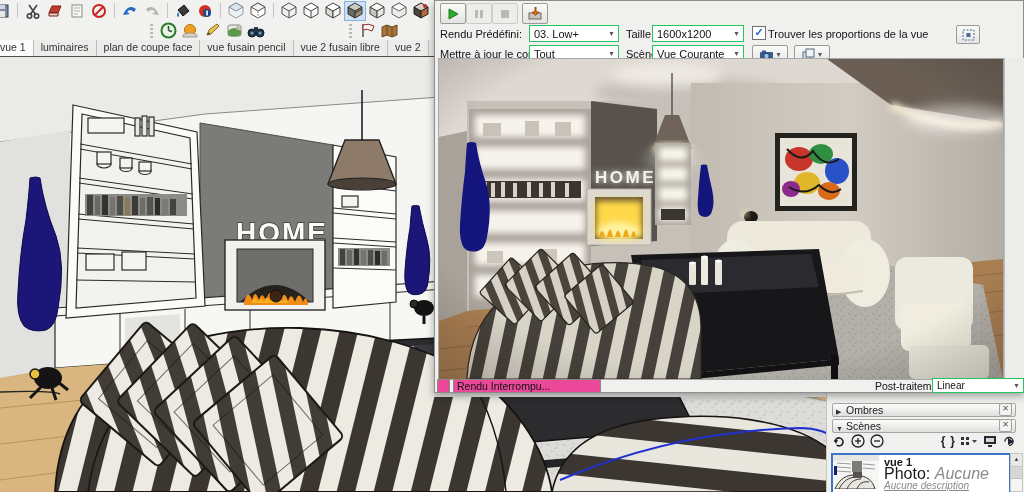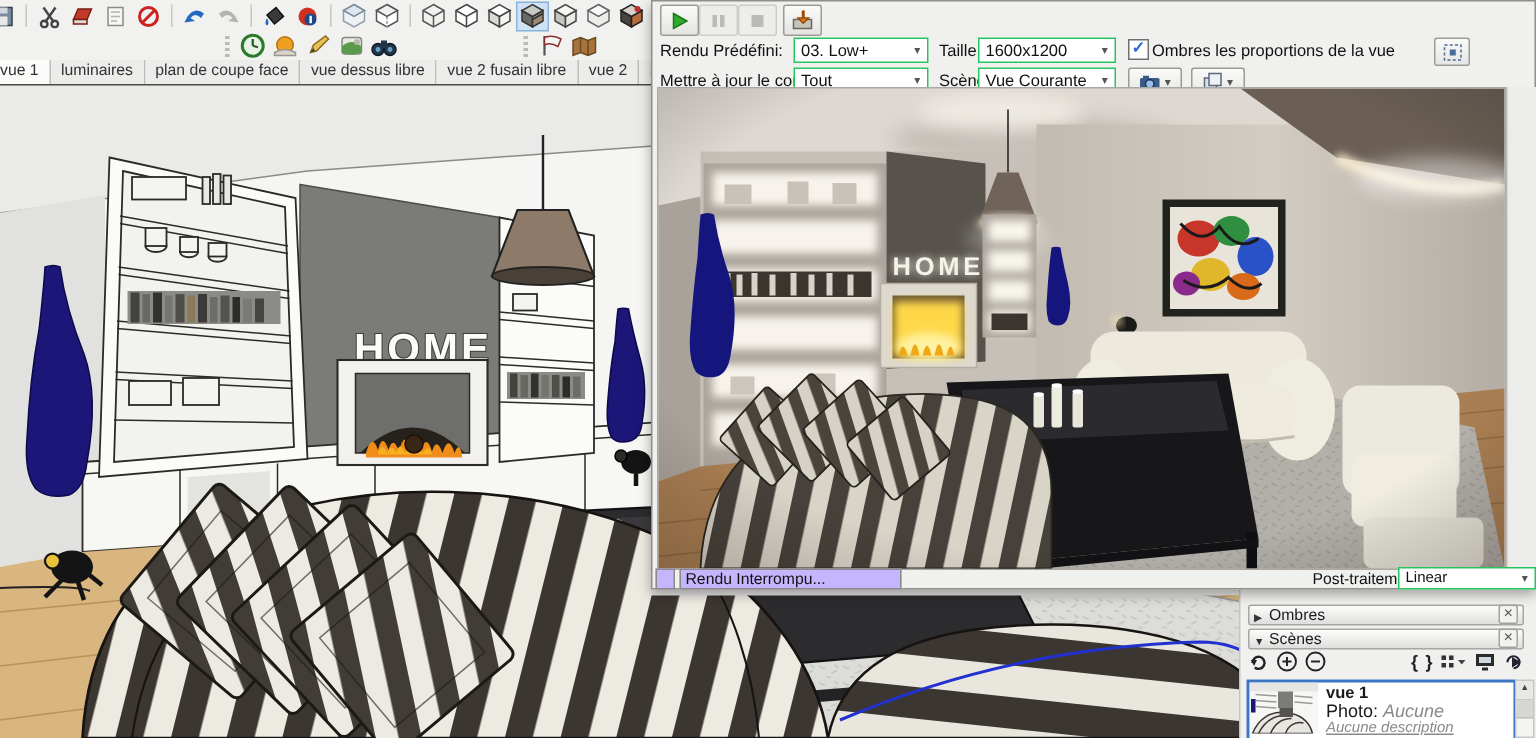--- a/index.html
+++ b/index.html
@@ -37,21 +37,21 @@
   .phdr .ttl{flex:1;}
   .xbtn{width:11px;height:11px;border:1px solid #a2a2a0;background:#f2f2f0;font-size:8px;line-height:9px;
         text-align:center;color:#555;border-radius:2px;}
   #scn-tools{position:absolute;left:5px;top:40px;width:184px;height:16px;display:flex;align-items:center;gap:5px;}
   #scn-tools .si{display:flex;align-items:center;justify-content:center;height:15px;}
   .brace{font-size:12px;font-weight:bold;color:#222;}
   #scn-item{position:absolute;left:4px;top:60px;width:176px;height:38px;border:2px solid #3a76c4;
             background:#fff;display:flex;overflow:hidden;}
   #scn-item .txt{padding:1px 0 0 5px;line-height:12px;}
   #scn-item .t1{font-weight:bold;font-size:11px;}
-  #scn-item .t2{font-size:12px;}
+  #scn-item .t2{font-size:16px;}
   #scn-item .t2 i{color:#8a8a88;}
   #scn-item .t3{font-size:10px;font-style:italic;color:#8a8a88;text-decoration:underline;}
   #scn-scroll{position:absolute;left:183px;top:60px;width:13px;height:39px;background:#f4f4f2;border:1px solid #c6c6c4;box-sizing:border-box;}
   #scn-scroll .up{height:12px;border-bottom:1px solid #c6c6c4;text-align:center;font-size:6px;line-height:11px;color:#444;background:#e8e8e6;}
   #scn-scroll .th{height:11px;background:#d6d6d4;border-bottom:1px solid #c0c0be;}
   
   #dlg{position:absolute;left:434px;top:0;width:590px;height:393px;z-index:10;background:#f0f0ee;
        border:1px solid #8e8e8c;box-sizing:border-box;box-shadow:0 3px 8px rgba(0,0,0,.35);
        font-size:11px;color:#111;padding-left:28px;}
   .dbtn{position:absolute;top:2px;width:24px;height:19px;border:1px solid #9a9a98;background:linear-gradient(#fafaf8,#e4e4e2);
@@ -63,21 +63,21 @@
   .combo span{flex:1;padding-left:4px;overflow:hidden;white-space:nowrap;}
   .combo .arr{width:13px;text-align:center;font-size:8px;color:#555;}
   .chk{position:absolute;width:12px;height:12px;border:1px solid #707070;background:#fff;
        color:#2a6ad4;font-size:11px;line-height:11px;text-align:center;font-weight:bold;}
   .icbtn{position:absolute;height:17px;border:1px solid #9a9a98;background:linear-gradient(#fafaf8,#e6e6e4);
          display:flex;align-items:center;justify-content:center;border-radius:2px;gap:2px;}
   .icbtn .arr{font-size:8px;color:#555;}
   #dlg-img{position:absolute;left:3px;top:57px;width:564px;height:320px;border:1px solid #a8a8a6;box-sizing:content-box;background:#c9c3bb;}
   #dlg-margin{position:absolute;left:569px;top:57px;width:19px;height:322px;background:#ececea;border-left:1px solid #bcbcba;}
   #dlg-status{position:absolute;left:0;top:378px;width:590px;height:15px;}
-  .sfield{position:absolute;top:0;height:14px;background:#c4b5fd;border:1px solid #8a8a88;box-sizing:border-box;
+  .sfield{position:absolute;top:0;height:14px;background:#ec4899;border:1px solid #8a8a88;box-sizing:border-box;
           font-size:10.5px;line-height:12px;padding-left:3px;white-space:nowrap;overflow:hidden;}
 </style>
 </head>
 <body>
 
 <div id="viewport">
 <svg width="1024" height="436" viewBox="0 0 1024 436">
   <defs>
     <pattern id="ss" width="36" height="36" patternUnits="userSpaceOnUse" patternTransform="rotate(14)">
       <rect width="36" height="36" fill="#edeae2"></rect>
@@ -477,21 +477,21 @@
         <svg width="18" height="16">
           <path d="M2,4 l5,-2 l5,2 l5,-2 l0,10 l-5,2 l-5,-2 l-5,2 z" fill="#a8743c" stroke="#6a4a22"></path>
           <path d="M7,2 l0,10 M12,4 l0,10" stroke="#6a4a22"></path>
         </svg>
       </span>
   </div>
   <div id="tabs">
     <span class="tab active">vue 1</span>
     <span class="tab">luminaires</span>
     <span class="tab">plan de coupe face</span>
-    <span class="tab">vue dessus libre</span>
+    <span class="tab">vue fusain pencil</span>
     <span class="tab">vue 2 fusain libre</span>
     <span class="tab">vue 2</span>
     <span class="tab">style pencil rough</span>
     <span class="tab">mon style</span>
     <span class="tab">dessus 2d</span>
     <span class="tab">fac</span>
   </div>
 </div>
 
 <div id="tray">
@@ -609,21 +609,21 @@
   <div class="combo" style="left:94px;top:24px;width:90px">
     <span>03. Low+</span>
       <div class="arr">▾</div>
   </div>
   <div class="lbl" style="left:191px;top:27px">Taille:</div>
   <div class="combo" style="left:217px;top:24px;width:92px">
     <span>1600x1200</span>
       <div class="arr">▾</div>
   </div>
   <div class="chk" style="left:317px;top:25px">✓</div>
-  <div class="lbl" style="left:333px;top:27px">Ombres les proportions de la vue</div>
+  <div class="lbl" style="left:333px;top:27px">Trouver les proportions de la vue</div>
   <div class="icbtn" style="left:521px;top:24px;width:22px">
     <svg width="13" height="12">
         <rect x="1" y="1" width="11" height="10" fill="none" stroke="#4a6a9a" stroke-dasharray="2,1.5"></rect>
         <rect x="4.5" y="4" width="4" height="4" fill="#4a6a9a"></rect>
       </svg>
   </div>
 
   <div class="lbl" style="left:5px;top:47px">Mettre à jour le contenu:</div>
   <div class="combo" style="left:94px;top:44px;width:90px">
     <span>Tout</span>

